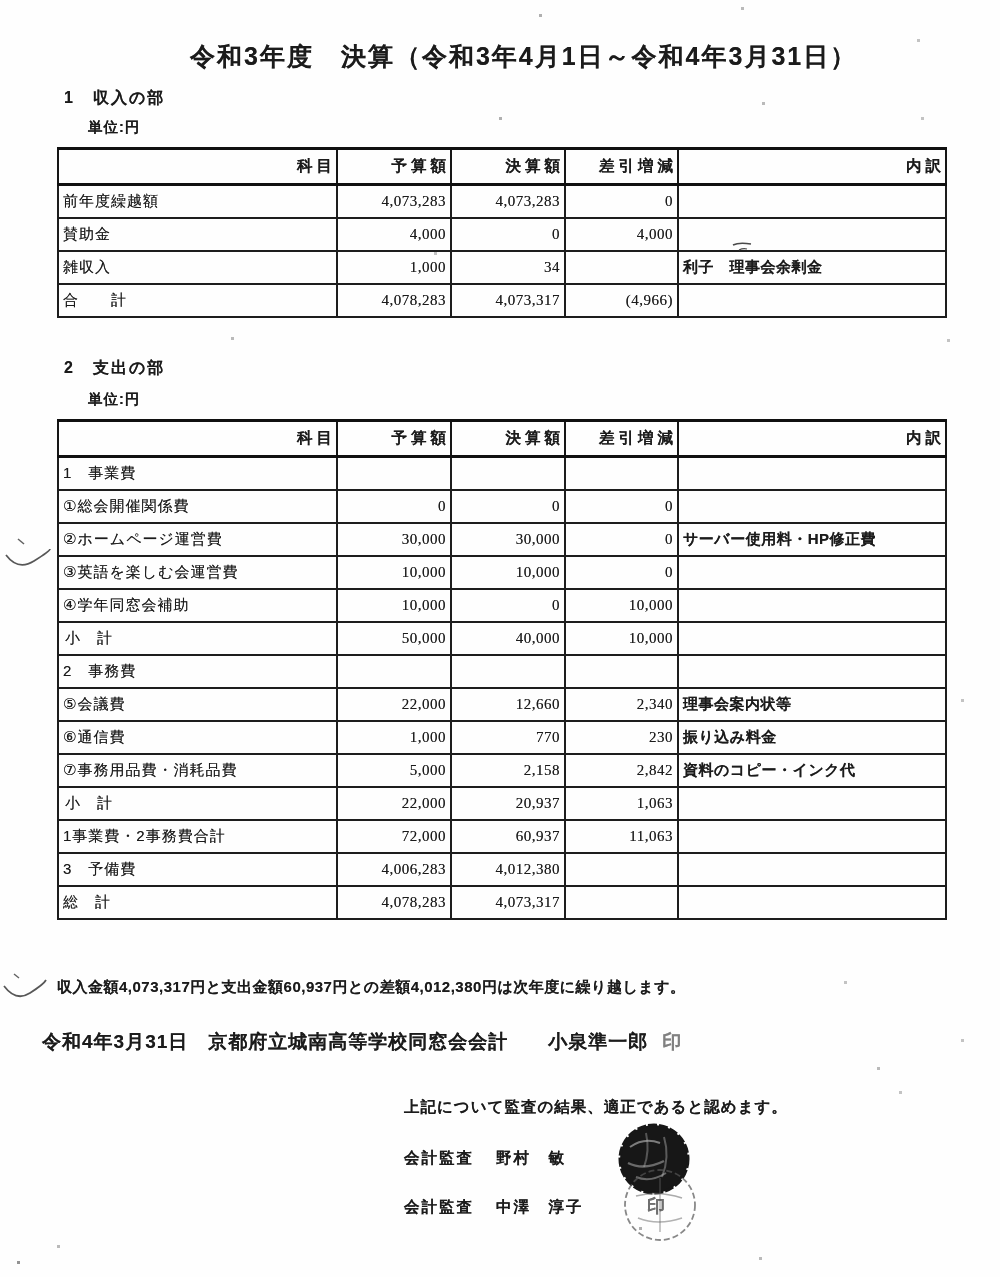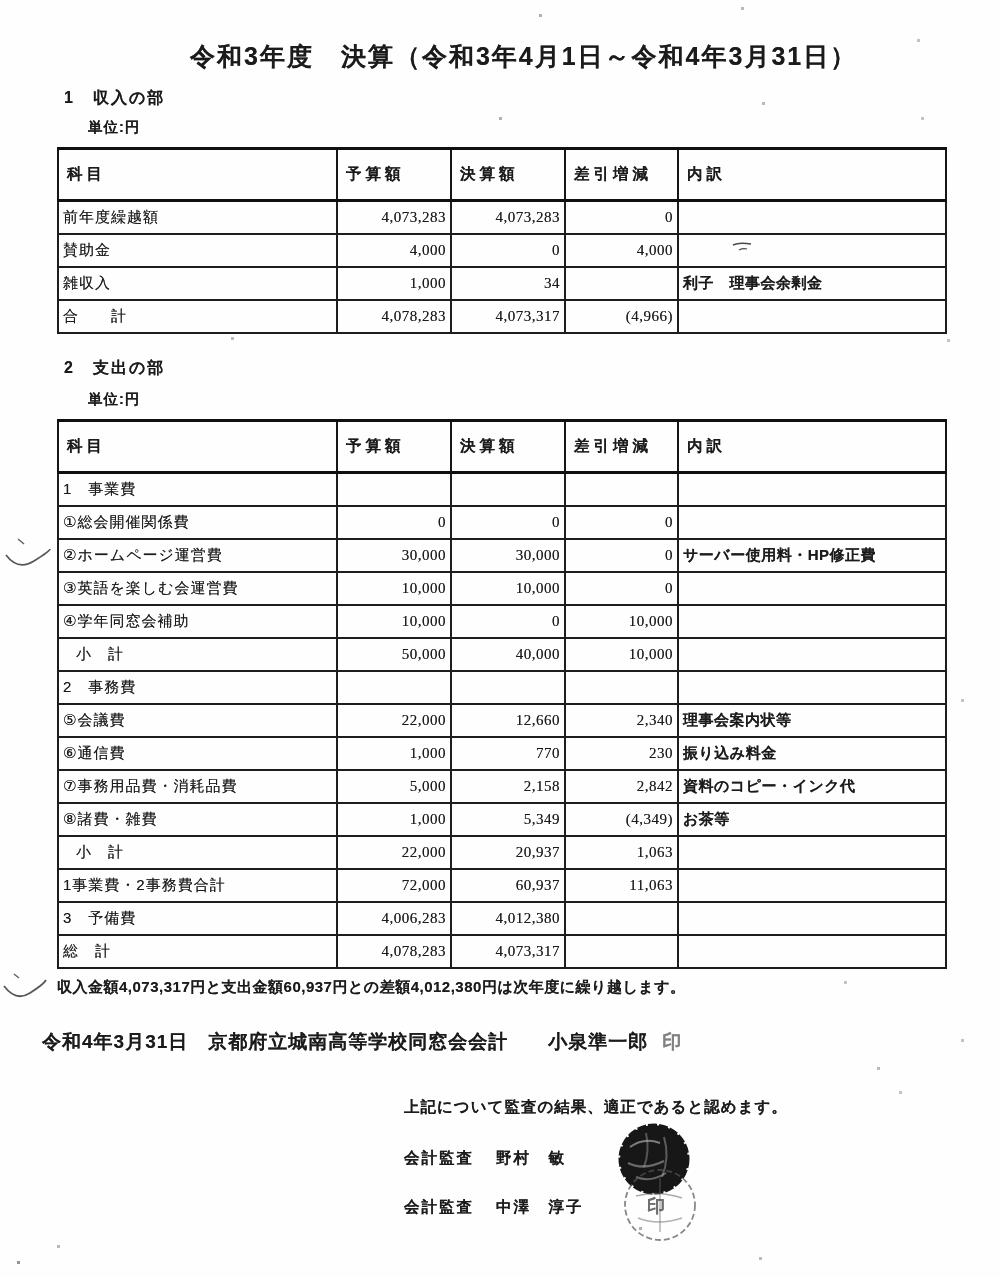--- a/index.html
+++ b/index.html
@@ -10,32 +10,32 @@
   }
   .abs{position:absolute;}
   .doc-title{font-size:25px;font-weight:700;letter-spacing:2px;white-space:nowrap;}
   .section-heading{font-size:16px;font-weight:700;letter-spacing:2px;}
   .unit-label{font-size:14.5px;font-weight:600;letter-spacing:1px;}
   table.fin{
     border-collapse:collapse;table-layout:fixed;width:888px;background:transparent;
   }
   table.fin th{
     border:2px solid #161616;border-top:3px solid #101010;border-bottom:3px solid #101010;
-    font-size:15.5px;font-weight:700;letter-spacing:4px;height:33px;text-align:left;
-    padding:8px;
+    font-size:15.5px;font-weight:700;letter-spacing:4px;height:33px;text-align:right;
+    padding:0;
   }
   table.fin td{
     border:2px solid #1d1d1d;height:31px;font-size:15px;padding:0 4px;overflow:hidden;
     white-space:nowrap;
   }
   td.c-subject{text-align:left;padding-left:5px;letter-spacing:1px;font-weight:400;}
   td.c-num{text-align:right;padding-right:9px;font-family:"Liberation Serif","DejaVu Serif",serif;font-size:15px;letter-spacing:.5px;}
   td.c-breakdown{text-align:left;padding-left:7px;letter-spacing:.5px;font-weight:600;}
   tr.kind-total td.c-subject{}
-  tr.kind-subtotal td.c-subject{padding-left:17px;}
+  tr.kind-subtotal td.c-subject{padding-left:6px;}
   .note-line{font-size:15px;font-weight:600;letter-spacing:.5px;white-space:nowrap;}
   .date-line{font-size:19px;font-weight:600;letter-spacing:1px;white-space:nowrap;}
   .seal-char{opacity:.55;margin-left:14px;}
   .audit-statement{font-size:15.5px;font-weight:700;letter-spacing:1px;white-space:nowrap;}
   .auditor-line{font-size:15.5px;font-weight:700;letter-spacing:2px;white-space:nowrap;}
   .auditor-line .name{margin-left:22px;}
   .noise{width:1px;height:1px;background:transparent;
     box-shadow:540px 15px 0 1px rgba(60,60,60,.4),742px 8px 0 1px rgba(60,60,60,.35),
     918px 40px 0 1px rgba(60,60,60,.3),500px 118px 0 1px rgba(60,60,60,.4),
     763px 103px 0 1px rgba(60,60,60,.35),922px 118px 0 1px rgba(60,60,60,.3),
@@ -195,27 +195,20 @@
           <td class="c-num">230</td>
           <td class="c-breakdown">振り込み料金</td>
         </tr>
         <tr class="kind-data">
           <td class="c-subject">⑦事務用品費・消耗品費</td>
           <td class="c-num">5,000</td>
           <td class="c-num">2,158</td>
           <td class="c-num">2,842</td>
           <td class="c-breakdown">資料のコピー・インク代</td>
         </tr>
-        <tr class="kind-data">
-          <td class="c-subject">⑧諸費・雑費</td>
-          <td class="c-num">1,000</td>
-          <td class="c-num">5,349</td>
-          <td class="c-num">(4,349)</td>
-          <td class="c-breakdown">お茶等</td>
-        </tr>
         <tr class="kind-subtotal">
           <td class="c-subject">小　計</td>
           <td class="c-num">22,000</td>
           <td class="c-num">20,937</td>
           <td class="c-num">1,063</td>
           <td class="c-breakdown"></td>
         </tr>
         <tr class="kind-total">
           <td class="c-subject">1事業費・2事務費合計</td>
           <td class="c-num">72,000</td>

